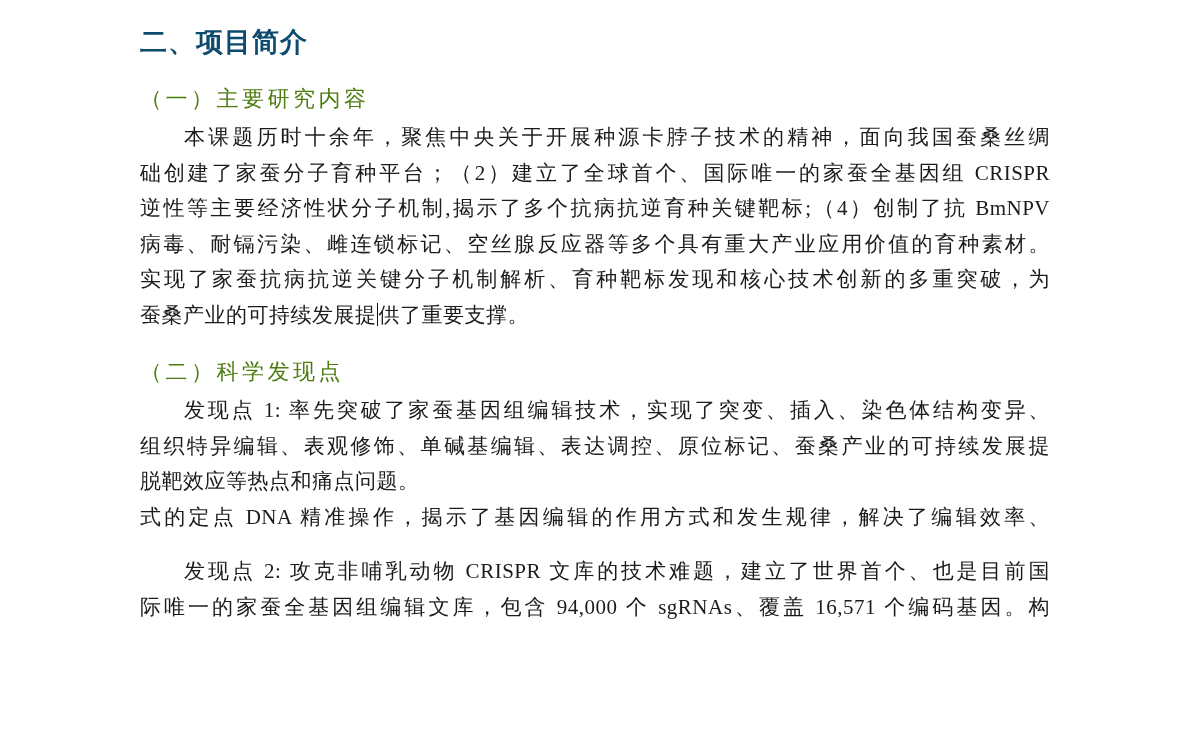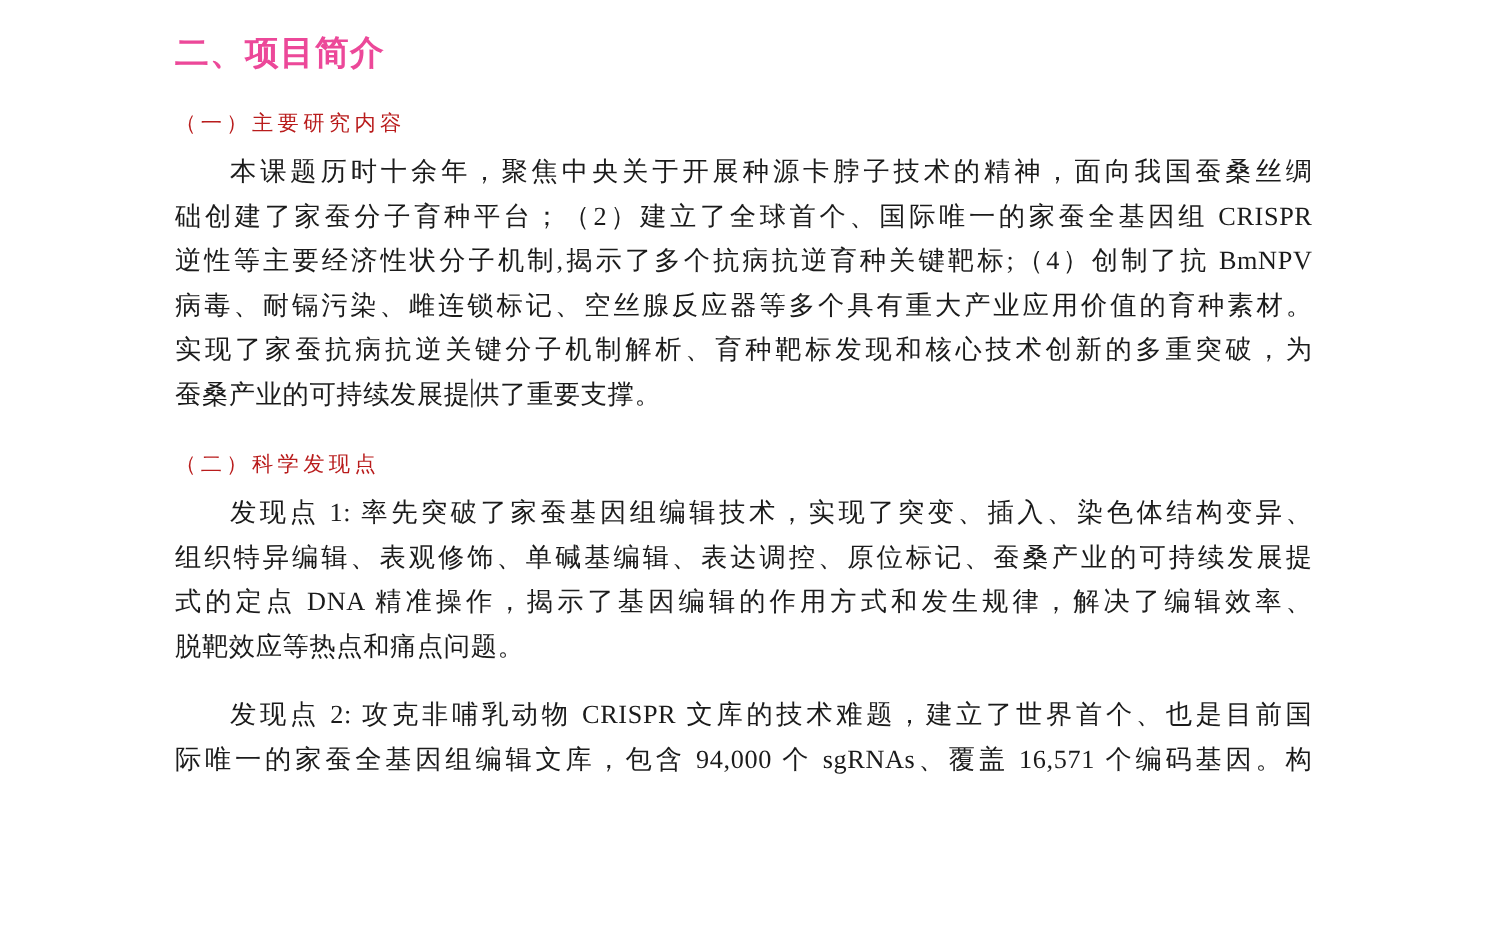--- a/index.html
+++ b/index.html
@@ -18,29 +18,29 @@
     font-family: "Liberation Serif", "DejaVu Serif", serif;
     color: #1b1b1b;
   }
   .doc-title {
     margin: 0;
     padding: 0;
     font-family: "Liberation Sans", "DejaVu Sans", sans-serif;
     font-weight: bold;
     font-size: 27px;
     line-height: 36px;
-    color: #ec4899;
+    color: #0c4a6e;
     letter-spacing: 1px;
   }
   .sec-heading {
     margin-top: 26px;
-    font-size: 17px;
+    font-size: 22px;
     line-height: 26px;
     letter-spacing: 3.5px;
-    color: #b91c1c;
+    color: #4d7c0f;
     white-space: nowrap;
   }
   .para {
     margin-top: 8px;
     font-size: 21px;
   }
   .para + .para {
     margin-top: 19px;
   }
   .line {
@@ -81,22 +81,22 @@
           <div class="line">病毒、耐镉污染、雌连锁标记、空丝腺反应器等多个具有重大产业应用价值的育种素材。</div>
           <div class="line">实现了家蚕抗病抗逆关键分子机制解析、育种靶标发现和核心技术创新的多重突破，为</div>
           <div class="line para-last"><span>蚕桑产业的可持续发展提</span><span class="caret"></span><span>供了重要支撑。</span></div>
         </div>
       </section>
       <section>
         <div class="sec-heading">（二）科学发现点</div>
         <div class="para">
           <div class="line para-first">发现点 1: 率先突破了家蚕基因组编辑技术，实现了突变、插入、染色体结构变异、</div>
           <div class="line">组织特异编辑、表观修饰、单碱基编辑、表达调控、原位标记、蚕桑产业的可持续发展提</div>
+          <div class="line para-last">脱靶效应等热点和痛点问题。</div>
           <div class="line">式的定点 DNA 精准操作，揭示了基因编辑的作用方式和发生规律，解决了编辑效率、</div>
-          <div class="line para-last">脱靶效应等热点和痛点问题。</div>
         </div>
         <div class="para">
           <div class="line para-first">发现点 2: 攻克非哺乳动物 CRISPR 文库的技术难题，建立了世界首个、也是目前国</div>
           <div class="line">际唯一的家蚕全基因组编辑文库，包含 94,000 个 sgRNAs、覆盖 16,571 个编码基因。构</div>
         </div>
       </section>
     </div>
 </main>
 
 </body></html>

